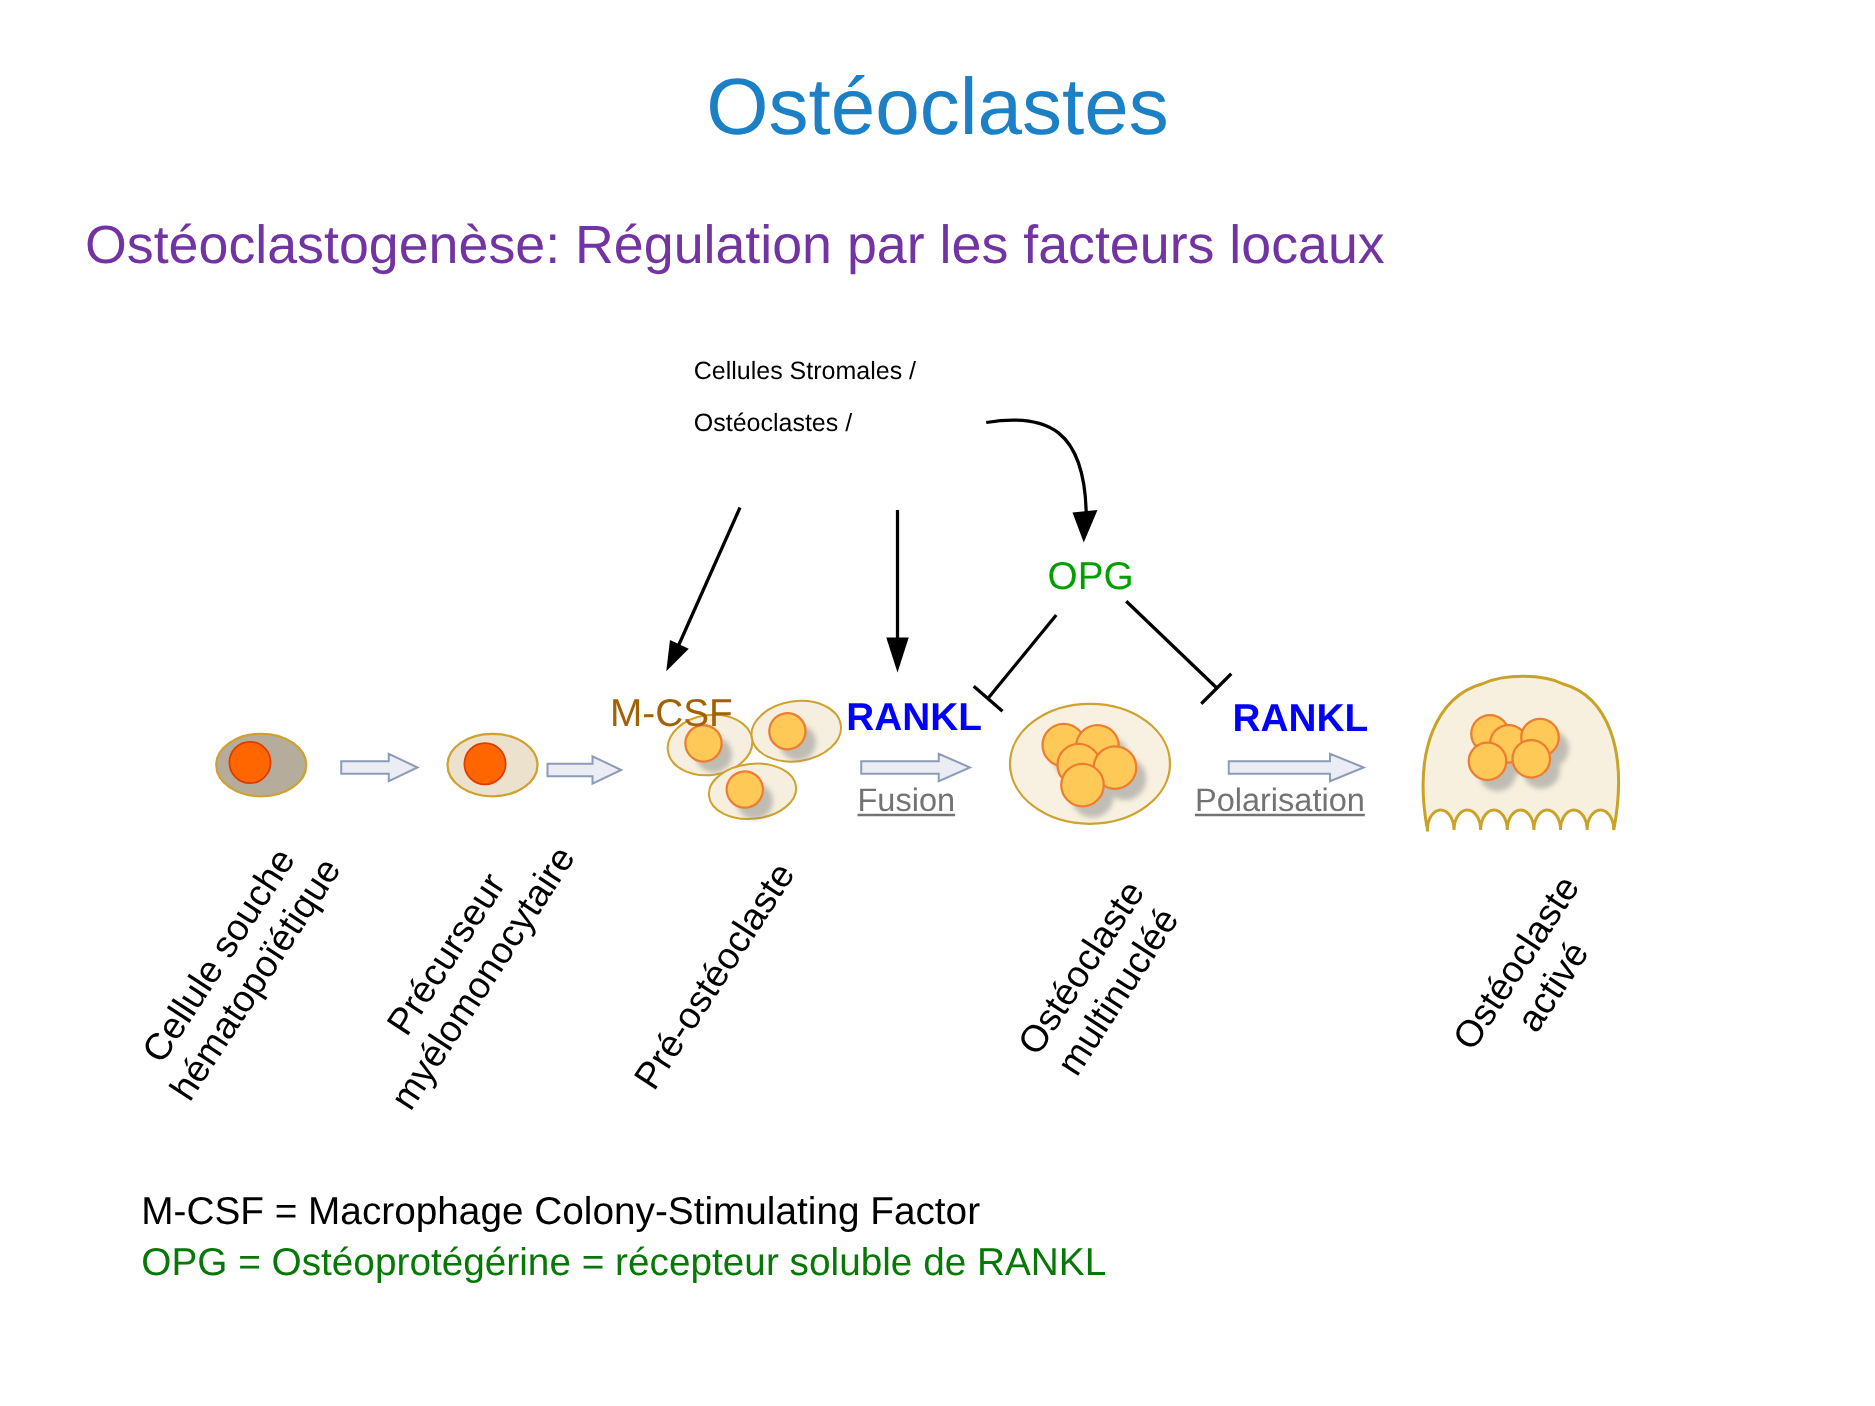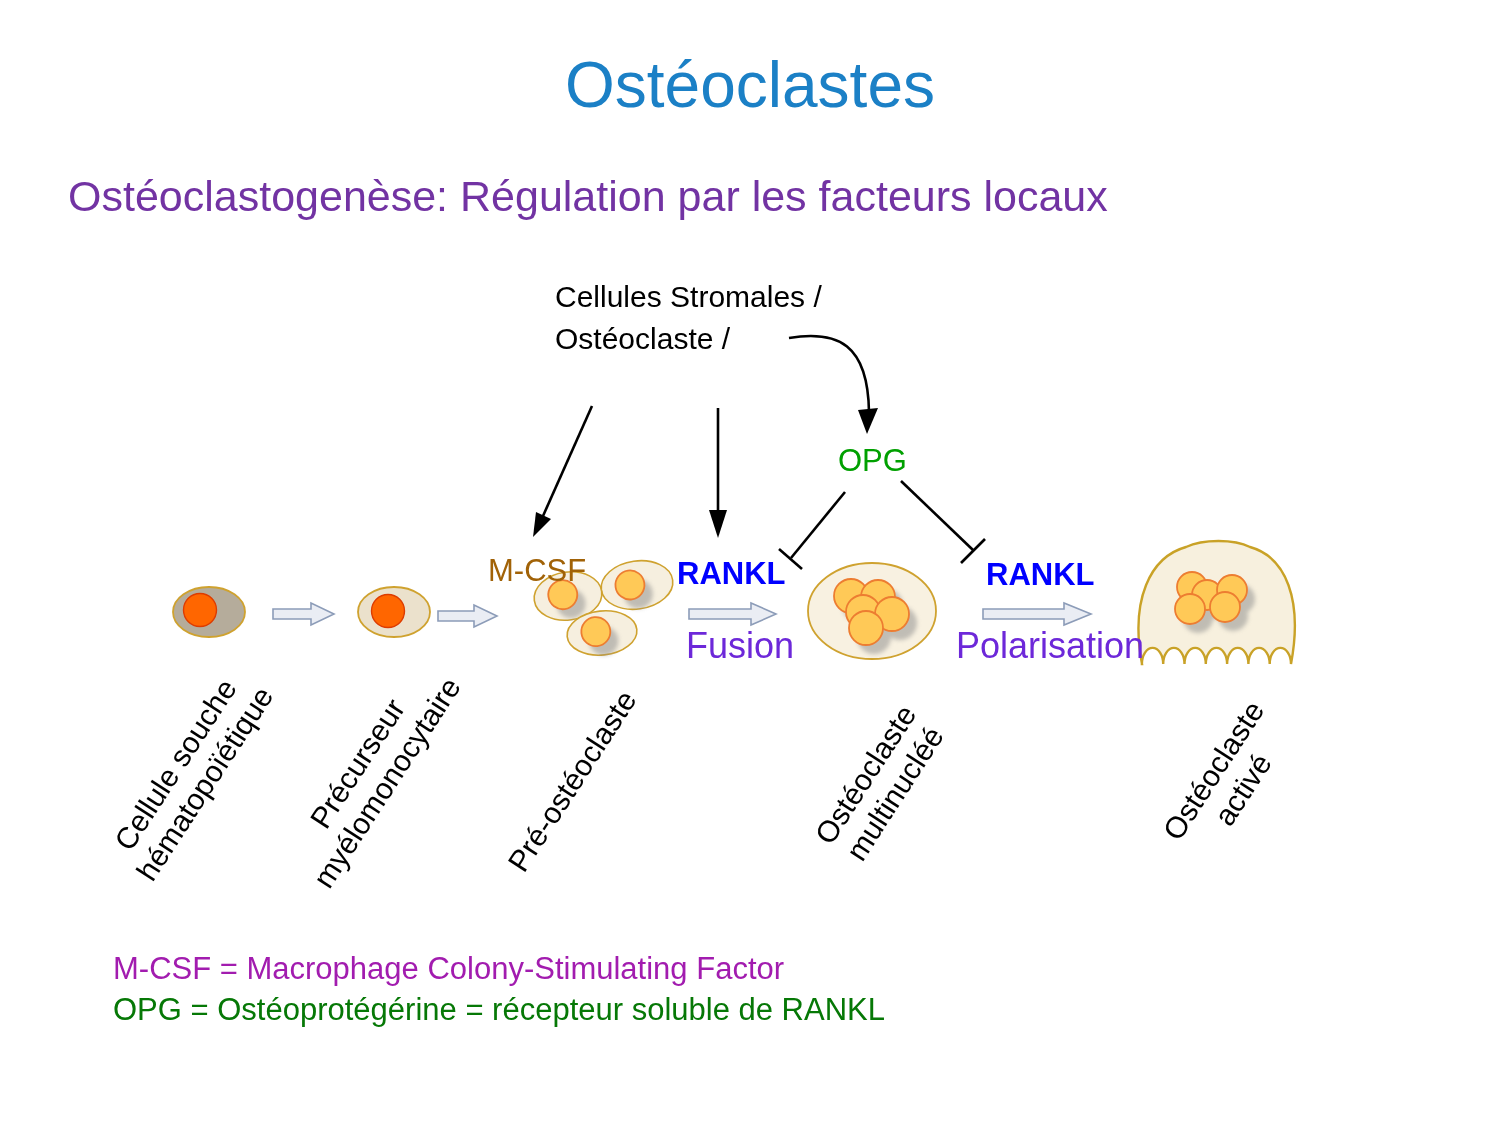--- a/index.html
+++ b/index.html
@@ -9,34 +9,34 @@
   }
   .abs{position:absolute;}
   #title{
     left:0;top:48px;width:1500px;text-align:center;
     font-size:64px;color:#1b80c6;letter-spacing:0px;
   }
   #subtitle{
     left:68px;top:172px;width:1300px;
     font-size:43px;color:#7233a3;
   }
-  .diagtext{font-size:30px;color:#000;white-space:nowrap;}
+  .diagtext{font-size:20px;color:#000;white-space:nowrap;}
   #source-cells{left:555px;top:276px;line-height:42px;}
   .factor{font-size:31px;white-space:nowrap;}
   .factor.red{color:#a16207;margin-left:48px;}
   .factor.blue{color:#0000ff;font-weight:bold;}
   .factor.green{color:#00a000;}
-  .process{font-size:36px;color:#6d28d9;white-space:nowrap;}
+  .process{font-size:26px;color:#737373;white-space:nowrap;text-decoration:underline;}
   .stage-label{
     font-size:30px;color:#000;text-align:center;line-height:35px;white-space:nowrap;
     transform:translate(-50%,-50%) rotate(-57deg);
   }
   .stage-label .line{display:block;}
   #legend{left:113px;top:948px;font-size:31px;line-height:41px;white-space:nowrap;}
-  .legend-line.red{color:#a21caf;}
+  .legend-line.red{color:#000000;}
   .legend-line.blue{color:#0000ff;}
   .legend-line.green{color:#067806;}
   svg{position:absolute;left:0;top:0;}
 </style>
 </head>
 <body>
 
 <div id="slide">
 
   <svg width="1500" height="1125" viewBox="0 0 1500 1125">
@@ -151,21 +151,21 @@
         <circle cx="1225" cy="607" r="15"></circle>
       </g>
     </g>
   </svg>
 
   <div class="abs" id="title">Ostéoclastes</div>
   <div class="abs" id="subtitle">Ostéoclastogenèse: Régulation par les facteurs locaux</div>
 
   <div class="abs diagtext" id="source-cells">
     <div>Cellules Stromales /</div>
-    <div>Ostéoclaste /</div>
+    <div>Ostéoclastes /</div>
   </div>
 
   <div class="abs factor green" style="left:838px;top:443px;">OPG</div>
   <div class="abs factor red" style="left:440px;top:553px;">M-CSF</div>
   <div class="abs factor blue" style="left:677px;top:556px;">RANKL</div>
   <div class="abs factor blue" style="left:986px;top:557px;">RANKL</div>
 
   <div class="abs process" style="left:686px;top:625px;">Fusion</div>
   <div class="abs process" style="left:956px;top:625px;">Polarisation</div>
 

